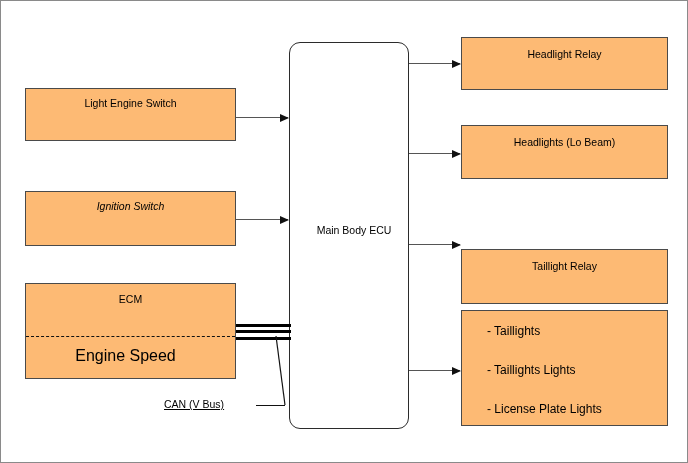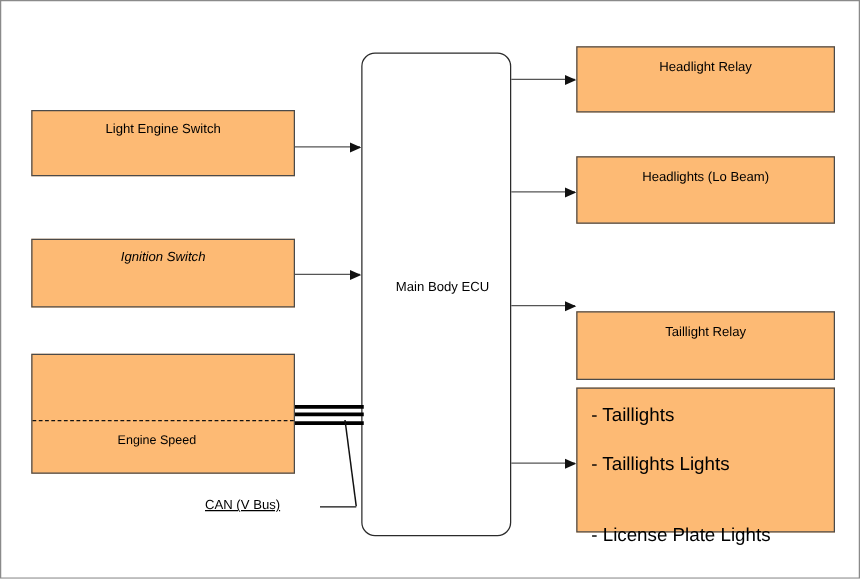--- a/index.html
+++ b/index.html
@@ -58,21 +58,21 @@
     right: 0;
     top: 52px;
     height: 0;
     border-top: 1.4px dashed #111111;
   }
   #ecm-block .ecm-sub {
     position: absolute;
     left: 0; right: 10px;
     top: 63px;
     text-align: center;
-    font-size: 10px;
+    font-size: 16px;
     white-space: nowrap;
   }
 
   
   #ecu-block {
     position: absolute;
     box-sizing: border-box;
     background: #ffffff;
     border: 1.4px solid #2b2b2b;
     border-radius: 11px;
@@ -82,22 +82,22 @@
     left: 10px; right: 0;
     text-align: center;
     font-size: 10.5px;
     color: #000000;
     white-space: nowrap;
   }
 
   
   #outputs-list-block .list-item {
     position: absolute;
-    left: 11px;
-    font-size: 15px;
+    left: 25px;
+    font-size: 12px;
     color: #000000;
     white-space: nowrap;
   }
 
   
   .arrow {
     position: absolute;
     height: 0;
     border-top: 1px solid #555555;
   }
@@ -144,20 +144,21 @@
 
   <div class="block block-left" id="light-control-switch-block" style="left:24px; top:87px; width:211px; height:53px;">
     <div class="block-label">Light Engine Switch</div>
   </div>
 
   <div class="block block-left" id="ignition-switch-block" style="left:24px; top:190px; width:211px; height:55px;font-style:italic;">
     <div class="block-label">Ignition Switch</div>
   </div>
 
   <div class="block block-left" id="ecm-block" style="left:24px; top:282px; width:211px; height:96px;">
+    <div class="ecm-title">ECM</div>
     <div class="ecm-divider"></div>
     <div class="ecm-sub">Engine Speed</div>
   </div>
 
   <div id="ecu-block" style="left:288px; top:41px; width:120px; height:387px;">
     <div class="ecu-label" style="top:181px;">Main Body ECU</div>
   </div>
 
   <div class="block block-right" id="headlight-relay-block" style="left:460px; top:36px; width:207px; height:53px;">
     <div class="block-label">Headlight Relay</div>
@@ -167,21 +168,21 @@
     <div class="block-label">Headlights (Lo Beam)</div>
   </div>
 
   <div class="block block-right" id="taillight-relay-block" style="left:460px; top:216px; width:207px; height:55px;margin-top:32px;">
     <div class="block-label">Taillight Relay</div>
   </div>
 
   <div class="block" id="outputs-list-block" style="left:460px; top:309px; width:207px; height:116px;">
     <div class="list-item" style="top:13px;">- Taillights</div>
     <div class="list-item" style="top:52px;">- Taillights Lights</div>
-    <div class="list-item" style="top:91px;margin-top:18px;">- License Plate Lights</div>
+    <div class="list-item" style="top:91px;">- License Plate Lights</div>
   </div>
 
   <div class="arrow" style="left:235px; top:116px; width:52px;"></div>
 
   <div class="arrow" style="left:235px; top:218px; width:52px;"></div>
 
   <div class="arrow" style="left:408px; top:62px; width:51px;"></div>
 
   <div class="arrow" style="left:408px; top:152px; width:51px;"></div>
 

